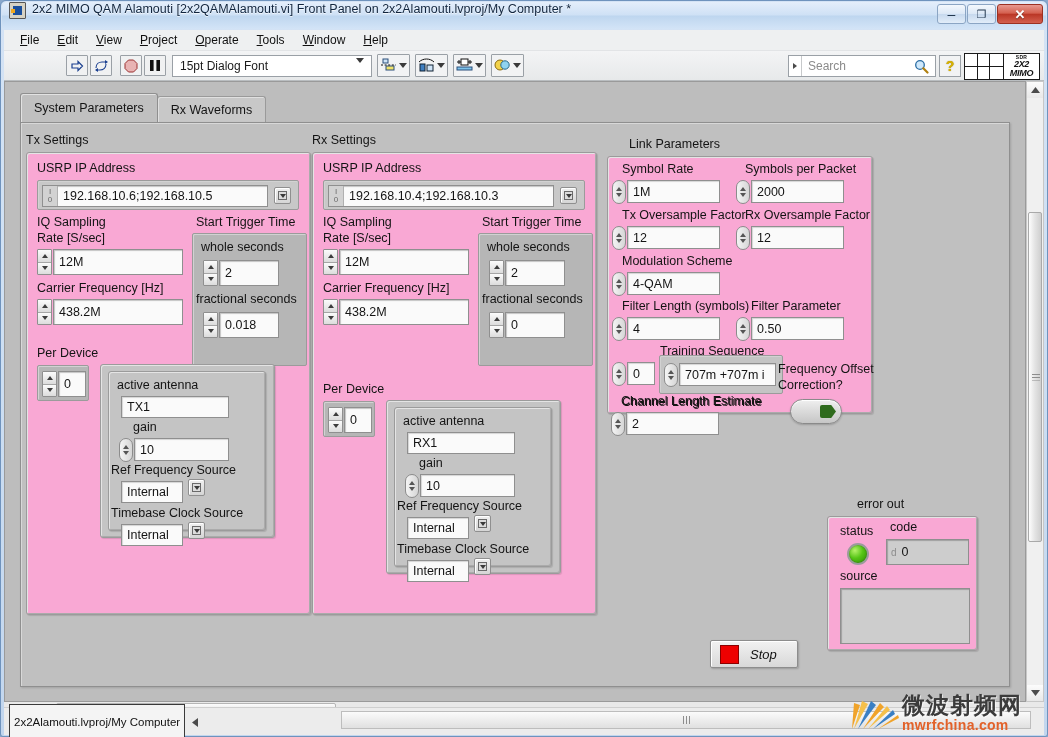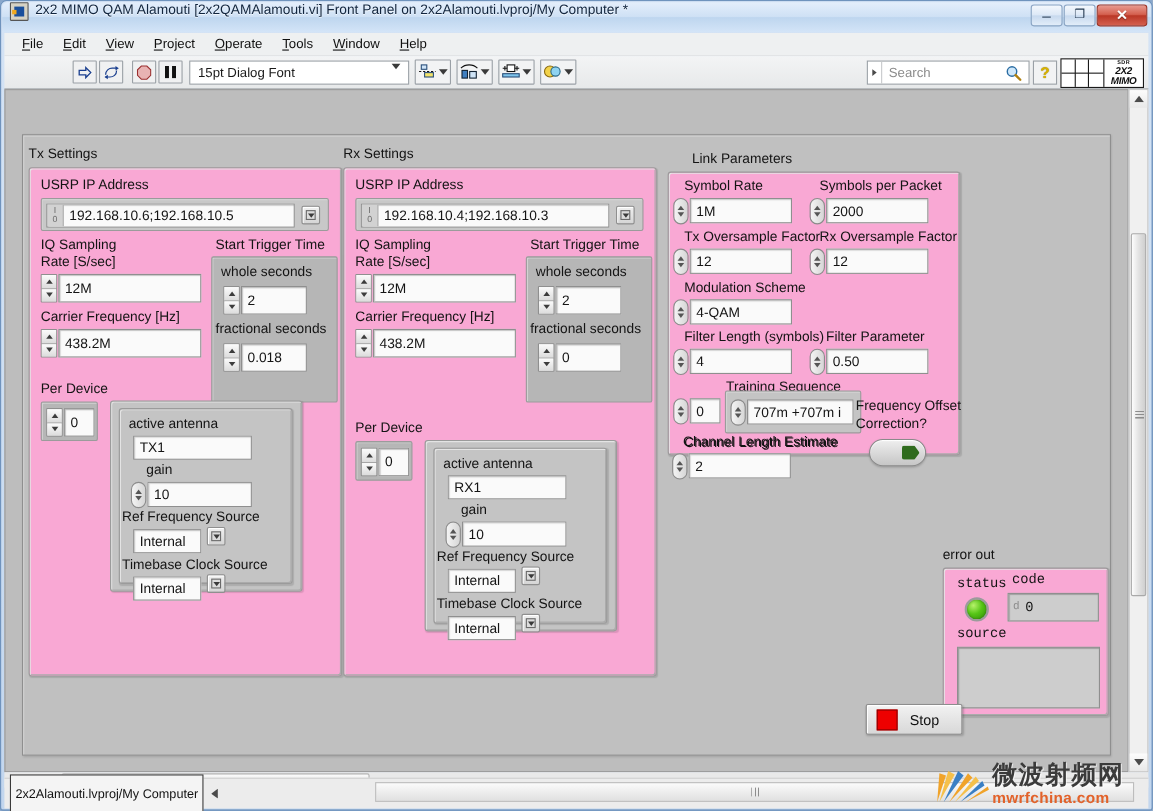--- a/index.html
+++ b/index.html
@@ -445,20 +445,28 @@
       <div class="txt">
         <span class="sdr">SDR</span>
         <span class="big">2X2</span>
         <span class="big">MIMO</span>
       </div>
     </div>
   </div>
 
   <div id="panel">
 
+    <div id="tabs">
+      <div class="tab active">
+          <span>System Parameters</span>
+        </div>
+      <div class="tab inactive">
+          <span>Rx Waveforms</span>
+        </div>
+    </div>
 
     <div id="tabbody">
 
       <div class="sec-label" style="left:5px; top:10px;">Tx Settings</div>
       <div class="cluster" style="left:5px; top:29px; width:285px; height:463px;">
 
         <div class="lbl" style="left:10px; top:8px;">USRP IP Address</div>
         <div class="subpanel" style="left:10px; top:27px; width:262px; height:30px; background:#c8c8c8;">
           <div class="tbox" style="left:4px; top:4px; width:226px; height:22px; padding-left:20px;">
             <span class="ioglyph" style="left:0;top:0;height:20px;">I<br>0</span>
@@ -795,37 +803,37 @@
       <div class="lbl" style="left:600px; top:271px;">Channel Length Estimate</div>
       <div class="spin2" style="left:590px; top:289px;">
         <span class="tri-up2"></span>
         <span class="tri-dn2"></span>
       </div>
       <div class="tbox flat" style="left:605px; top:289px; width:93px; height:23px;">
         <span>2</span>
       </div>
 
       <div class="sec-label" style="left:836px; top:374px;">error out</div>
-      <div class="cluster" style="left:836px; top:393px; width:151px; height:135px;font-family:Liberation Mono, monospace;">
+      <div class="cluster" style="left:806px; top:393px; width:151px; height:135px;">
         <div class="lbl" style="left:12px; top:7px;">status</div>
         <div class="led" style="left:19px; top:26px;"></div>
         <div class="lbl" style="left:62px; top:3px;">code</div>
         <div class="tbox" style="left:58px; top:22px; width:83px; height:26px; background:#cdcdcd; padding-left:4px;">
           <span style="font-size:10px;color:#8c8c8c;margin-right:5px;">d</span>
           <span>0</span>
         </div>
         <div class="lbl" style="left:12px; top:52px;">source</div>
         <div class="tbox" style="left:12px; top:71px; width:130px; height:56px; background:#cdcdcd; align-items:flex-start; padding-top:2px;">
           <span></span>
         </div>
       </div>
 
     </div>
 
-    <div id="stopbtn" style="left:782px; top:558px;">
+    <div id="stopbtn" style="left:705px; top:558px;font-style:italic;">
       <span class="sq"></span>
       <span class="t">Stop</span>
     </div>
 
   </div>
 
   <div id="vscroll">
     <div class="arrow-up">
       <svg width="9" height="6" viewBox="0 0 9 6">
           <polygon points="4.5,0 9,6 0,6" fill="#4b4b4b"></polygon>

